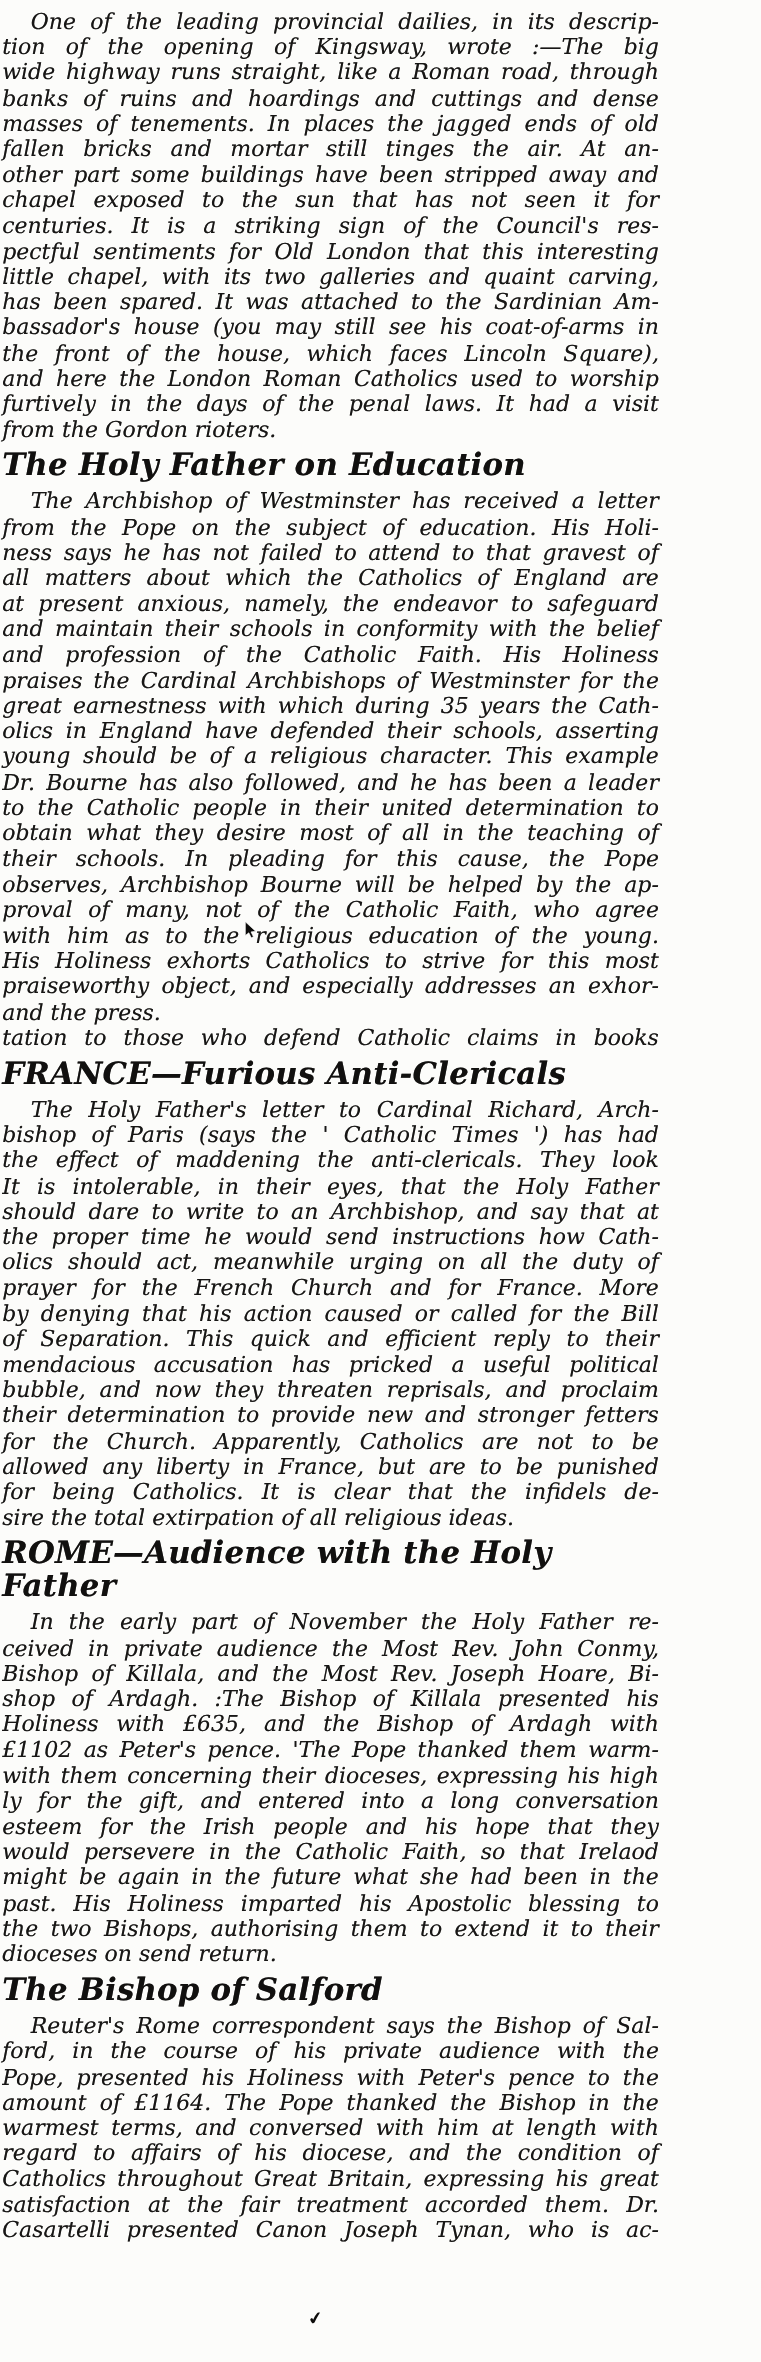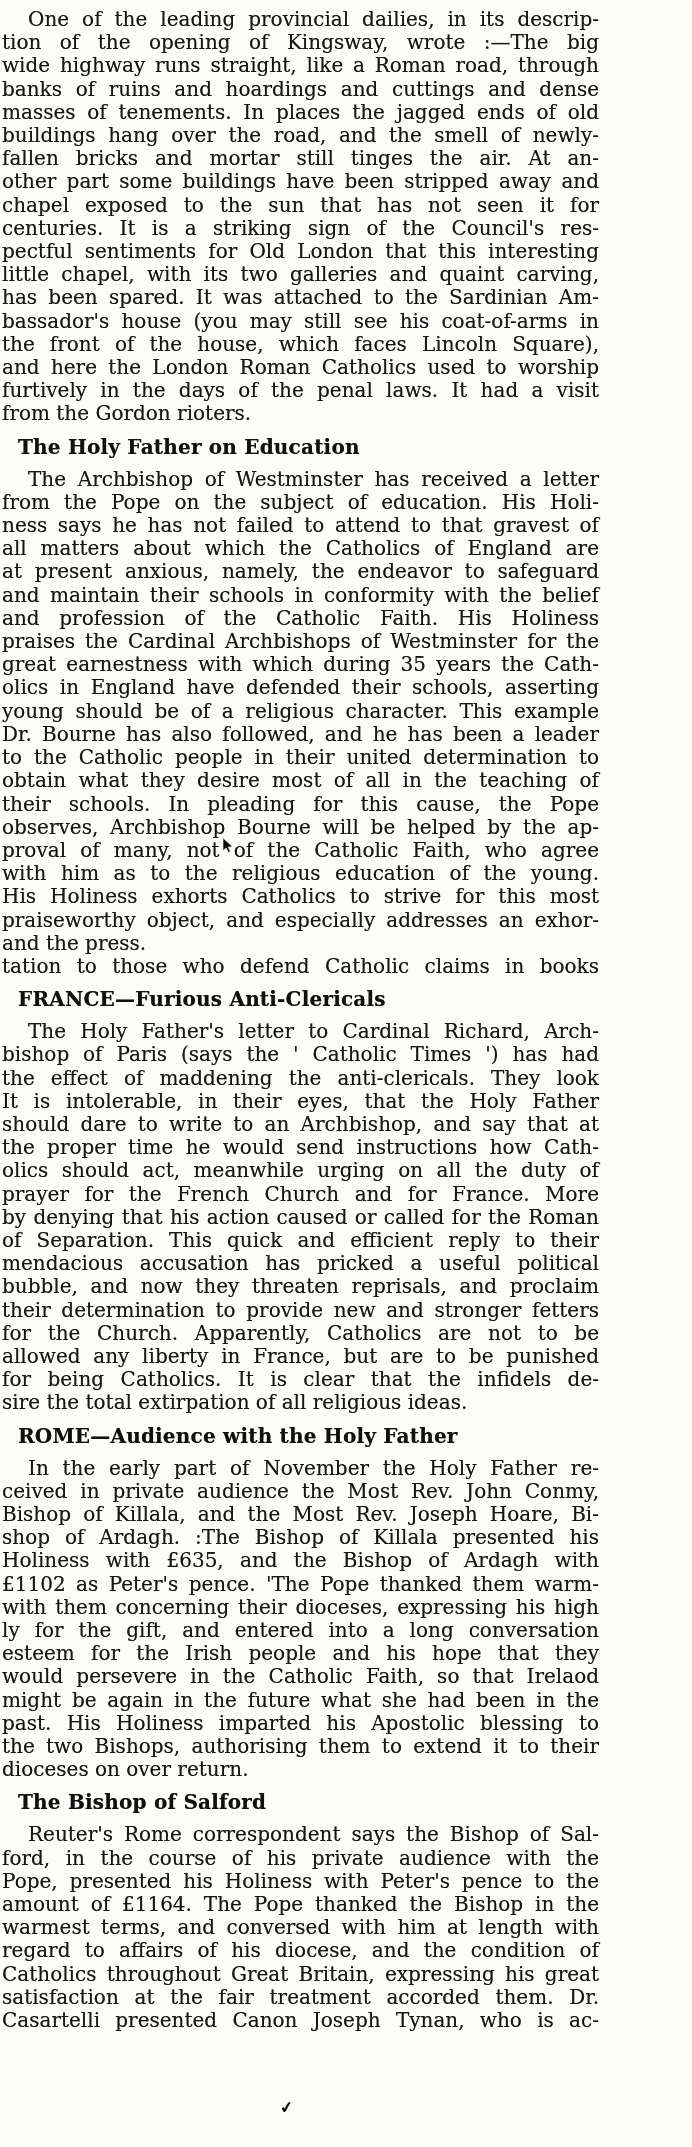--- a/index.html
+++ b/index.html
@@ -13,39 +13,40 @@
     overflow: hidden;
     position: relative;
   }
   .article {
     position: absolute;
     left: 0;
     top: 0;
     width: 616px;
     padding: 8px 17px 0 2px;
     box-sizing: border-box;
+    font-style: italic;
   }
   .line {
     font-family: "DejaVu Serif", "Liberation Serif", serif;
     font-size: 20px;
     line-height: 23.2px;
     color: #171615;
     text-align: justify;
     text-align-last: justify;
     text-shadow: 0 0 0.4px rgba(20,18,16,0.55);
     white-space: nowrap;
   }
   .line.first { text-indent: 26px; }
   .line.last  { text-align-last: left; }
   .heading {
     font-family: "DejaVu Serif", "Liberation Serif", serif;
     font-weight: bold;
-    font-size: 20px;
+    font-size: 28px;
     line-height: 30px;
-    margin: 6px 16px;
+    margin: 6px 0;
     color: #11100f;
     text-shadow: 0 0 0.5px rgba(10,9,8,0.6);
     letter-spacing: 0.2px;
   }
   .mouse-cursor {
     position: absolute;
     left: 223px;
     top: 838px;
     width: 11px;
     height: 15px;
@@ -66,21 +67,20 @@
 </head>
 <body>
 
 <div class="article">
     <div>
       <div class="line first">One of the leading provincial dailies, in its descrip-</div>
       <div class="line">tion of the opening of Kingsway, wrote :—The big</div>
       <div class="line">wide highway runs straight, like a Roman road, through</div>
       <div class="line">banks of ruins and hoardings and cuttings and dense</div>
       <div class="line">masses of tenements. In places the jagged ends of old</div>
-      <div class="line">buildings hang over the road, and the smell of newly-</div>
       <div class="line">fallen bricks and mortar still tinges the air. At an-</div>
       <div class="line">other part some buildings have been stripped away and</div>
       <div class="line">chapel exposed to the sun that has not seen it for</div>
       <div class="line">centuries. It is a striking sign of the Council's res-</div>
       <div class="line">pectful sentiments for Old London that this interesting</div>
       <div class="line">little chapel, with its two galleries and quaint carving,</div>
       <div class="line">has been spared. It was attached to the Sardinian Am-</div>
       <div class="line">bassador's house (you may still see his coat-of-arms in</div>
       <div class="line">the front of the house, which faces Lincoln Square),</div>
       <div class="line">and here the London Roman Catholics used to worship</div>
@@ -115,21 +115,21 @@
     <div class="heading">FRANCE—Furious Anti-Clericals</div>
     <div>
       <div class="line first">The Holy Father's letter to Cardinal Richard, Arch-</div>
       <div class="line">bishop of Paris (says the ' Catholic Times ') has had</div>
       <div class="line">the effect of maddening the anti-clericals. They look</div>
       <div class="line">It is intolerable, in their eyes, that the Holy Father</div>
       <div class="line">should dare to write to an Archbishop, and say that at</div>
       <div class="line">the proper time he would send instructions how Cath-</div>
       <div class="line">olics should act, meanwhile urging on all the duty of</div>
       <div class="line">prayer for the French Church and for France. More</div>
-      <div class="line">by denying that his action caused or called for the Roman</div>
+      <div class="line">by denying that his action caused or called for the Bill</div>
       <div class="line">of Separation. This quick and efficient reply to their</div>
       <div class="line">mendacious accusation has pricked a useful political</div>
       <div class="line">bubble, and now they threaten reprisals, and proclaim</div>
       <div class="line">their determination to provide new and stronger fetters</div>
       <div class="line">for the Church. Apparently, Catholics are not to be</div>
       <div class="line">allowed any liberty in France, but are to be punished</div>
       <div class="line">for being Catholics. It is clear that the infidels de-</div>
       <div class="line last">sire the total extirpation of all religious ideas.</div>
     </div>
     <div class="heading">ROME—Audience with the Holy Father</div>
@@ -140,21 +140,21 @@
       <div class="line">shop of Ardagh. :The Bishop of Killala presented his</div>
       <div class="line">Holiness with £635, and the Bishop of Ardagh with</div>
       <div class="line">£1102 as Peter's pence. 'The Pope thanked them warm-</div>
       <div class="line">with them concerning their dioceses, expressing his high</div>
       <div class="line">ly for the gift, and entered into a long conversation</div>
       <div class="line">esteem for the Irish people and his hope that they</div>
       <div class="line">would persevere in the Catholic Faith, so that Irelaod</div>
       <div class="line">might be again in the future what she had been in the</div>
       <div class="line">past. His Holiness imparted his Apostolic blessing to</div>
       <div class="line">the two Bishops, authorising them to extend it to their</div>
-      <div class="line last">dioceses on over return.</div>
+      <div class="line last">dioceses on send return.</div>
     </div>
     <div class="heading">The Bishop of Salford</div>
     <div>
       <div class="line first">Reuter's Rome correspondent says the Bishop of Sal-</div>
       <div class="line">ford, in the course of his private audience with the</div>
       <div class="line">Pope, presented his Holiness with Peter's pence to the</div>
       <div class="line">amount of £1164. The Pope thanked the Bishop in the</div>
       <div class="line">warmest terms, and conversed with him at length with</div>
       <div class="line">regard to affairs of his diocese, and the condition of</div>
       <div class="line">Catholics throughout Great Britain, expressing his great</div>

